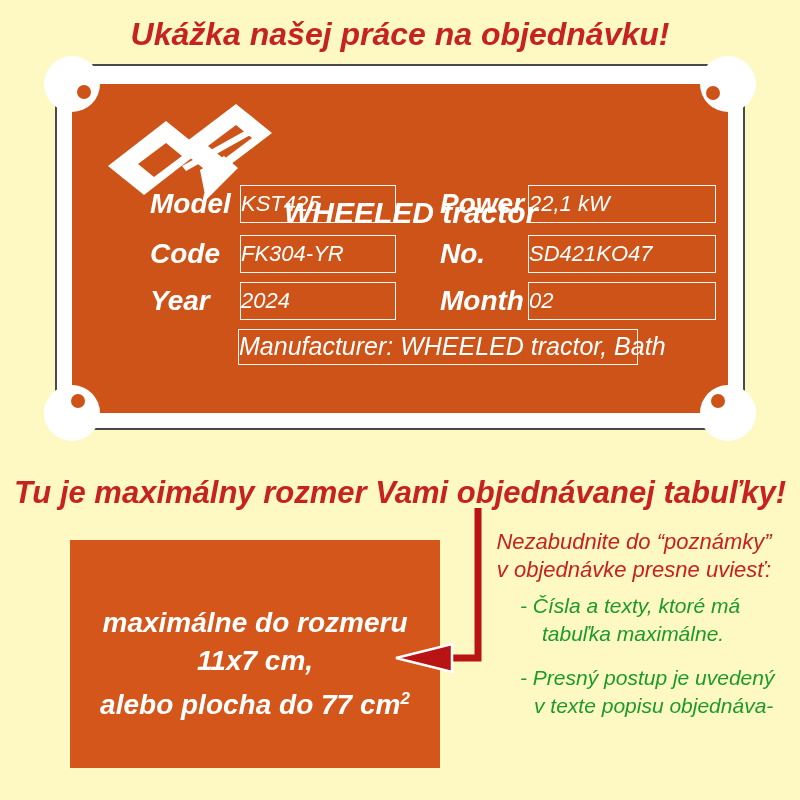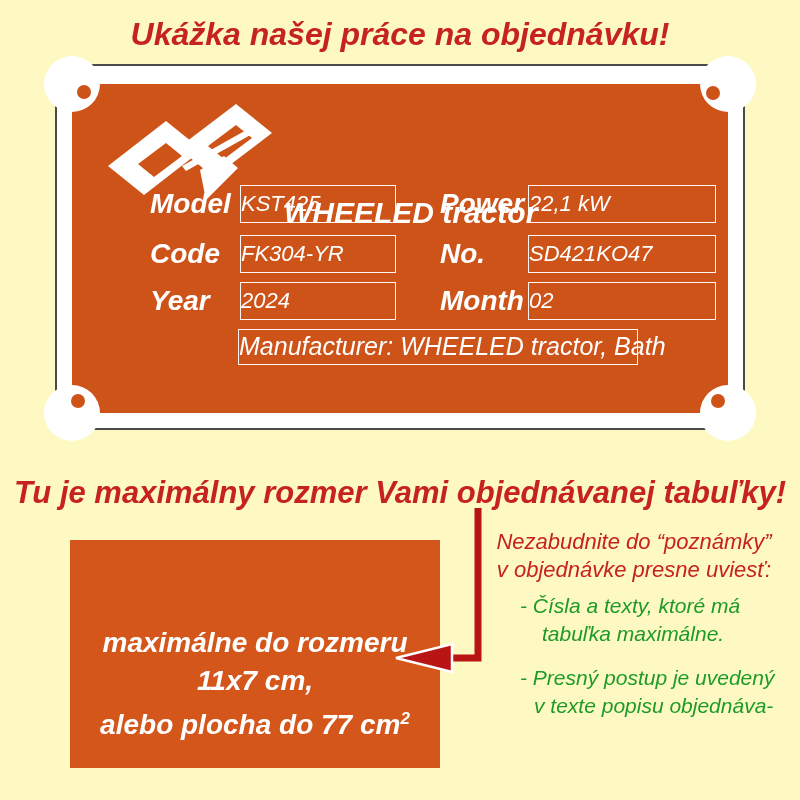--- a/index.html
+++ b/index.html
@@ -36,21 +36,21 @@
   .lab-c1{left:78px}.lab-c2{left:368px}
   .box-c1{left:168px;width:156px}.box-c2{left:456px;width:188px}
   .manu-box{position:absolute;left:166px;top:245px;width:400px;height:36px;box-sizing:border-box;
             border:1.5px solid rgba(255,255,255,.95);text-align:center;font-size:25px;
             font-style:italic;line-height:33px;white-space:nowrap;}
 
   
   .size-box{position:absolute;left:70px;top:540px;width:370px;height:228px;
             background:var(--box-orange,#D4561B);color:#fff;text-align:center;
             font-style:italic;font-weight:bold;font-size:28px;line-height:38px;
-            box-sizing:border-box;padding-top:84px;}
+            box-sizing:border-box;padding-top:64px;}
   .size-box sup{font-size:17px;}
 
   
   .arrow-svg{position:absolute;left:388px;top:498px;z-index:5;}
   .arrow-line{fill:none;stroke:var(--arrow-red,#B81414);stroke-width:7;}
   .arrow-head{fill:var(--arrow-red,#B81414);stroke:#ffffff;stroke-width:2.5;}
 
   
   .notes{position:absolute;left:488px;top:528px;width:292px;font-style:italic;font-weight:normal;}
   .note-red{color:var(--heading-red,#C62222);font-size:22px;line-height:28px;text-align:center;white-space:nowrap;}

